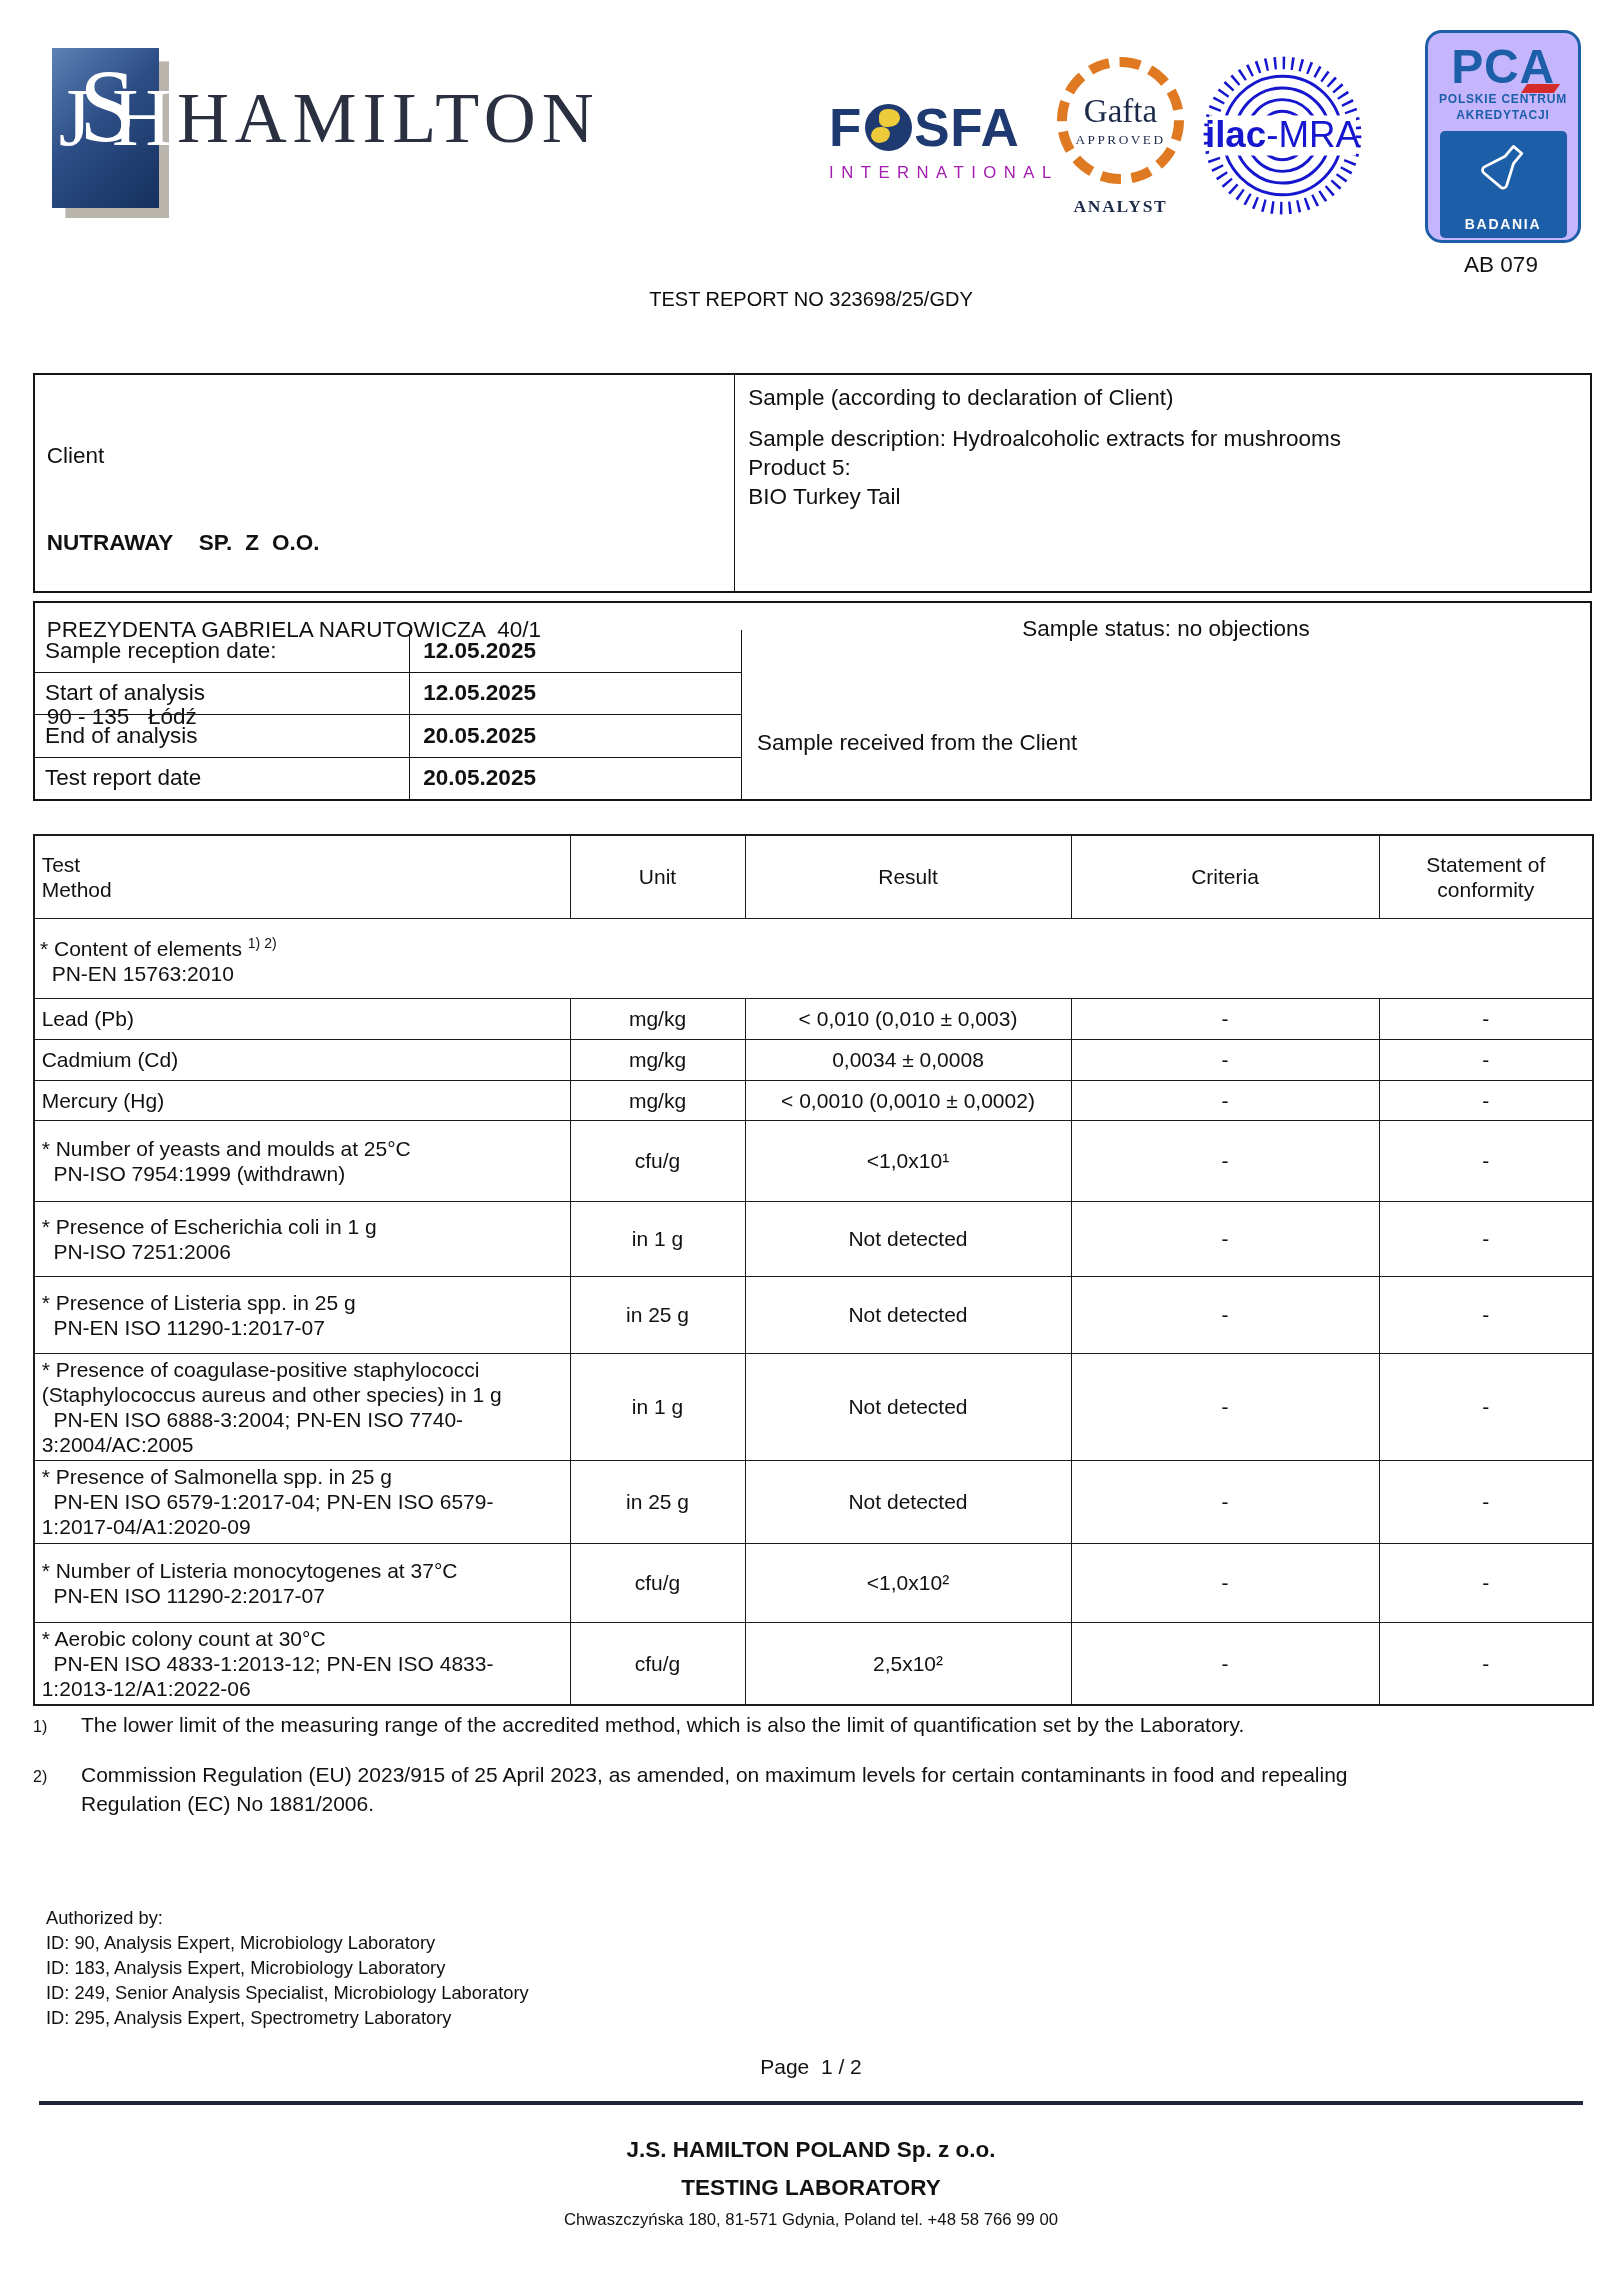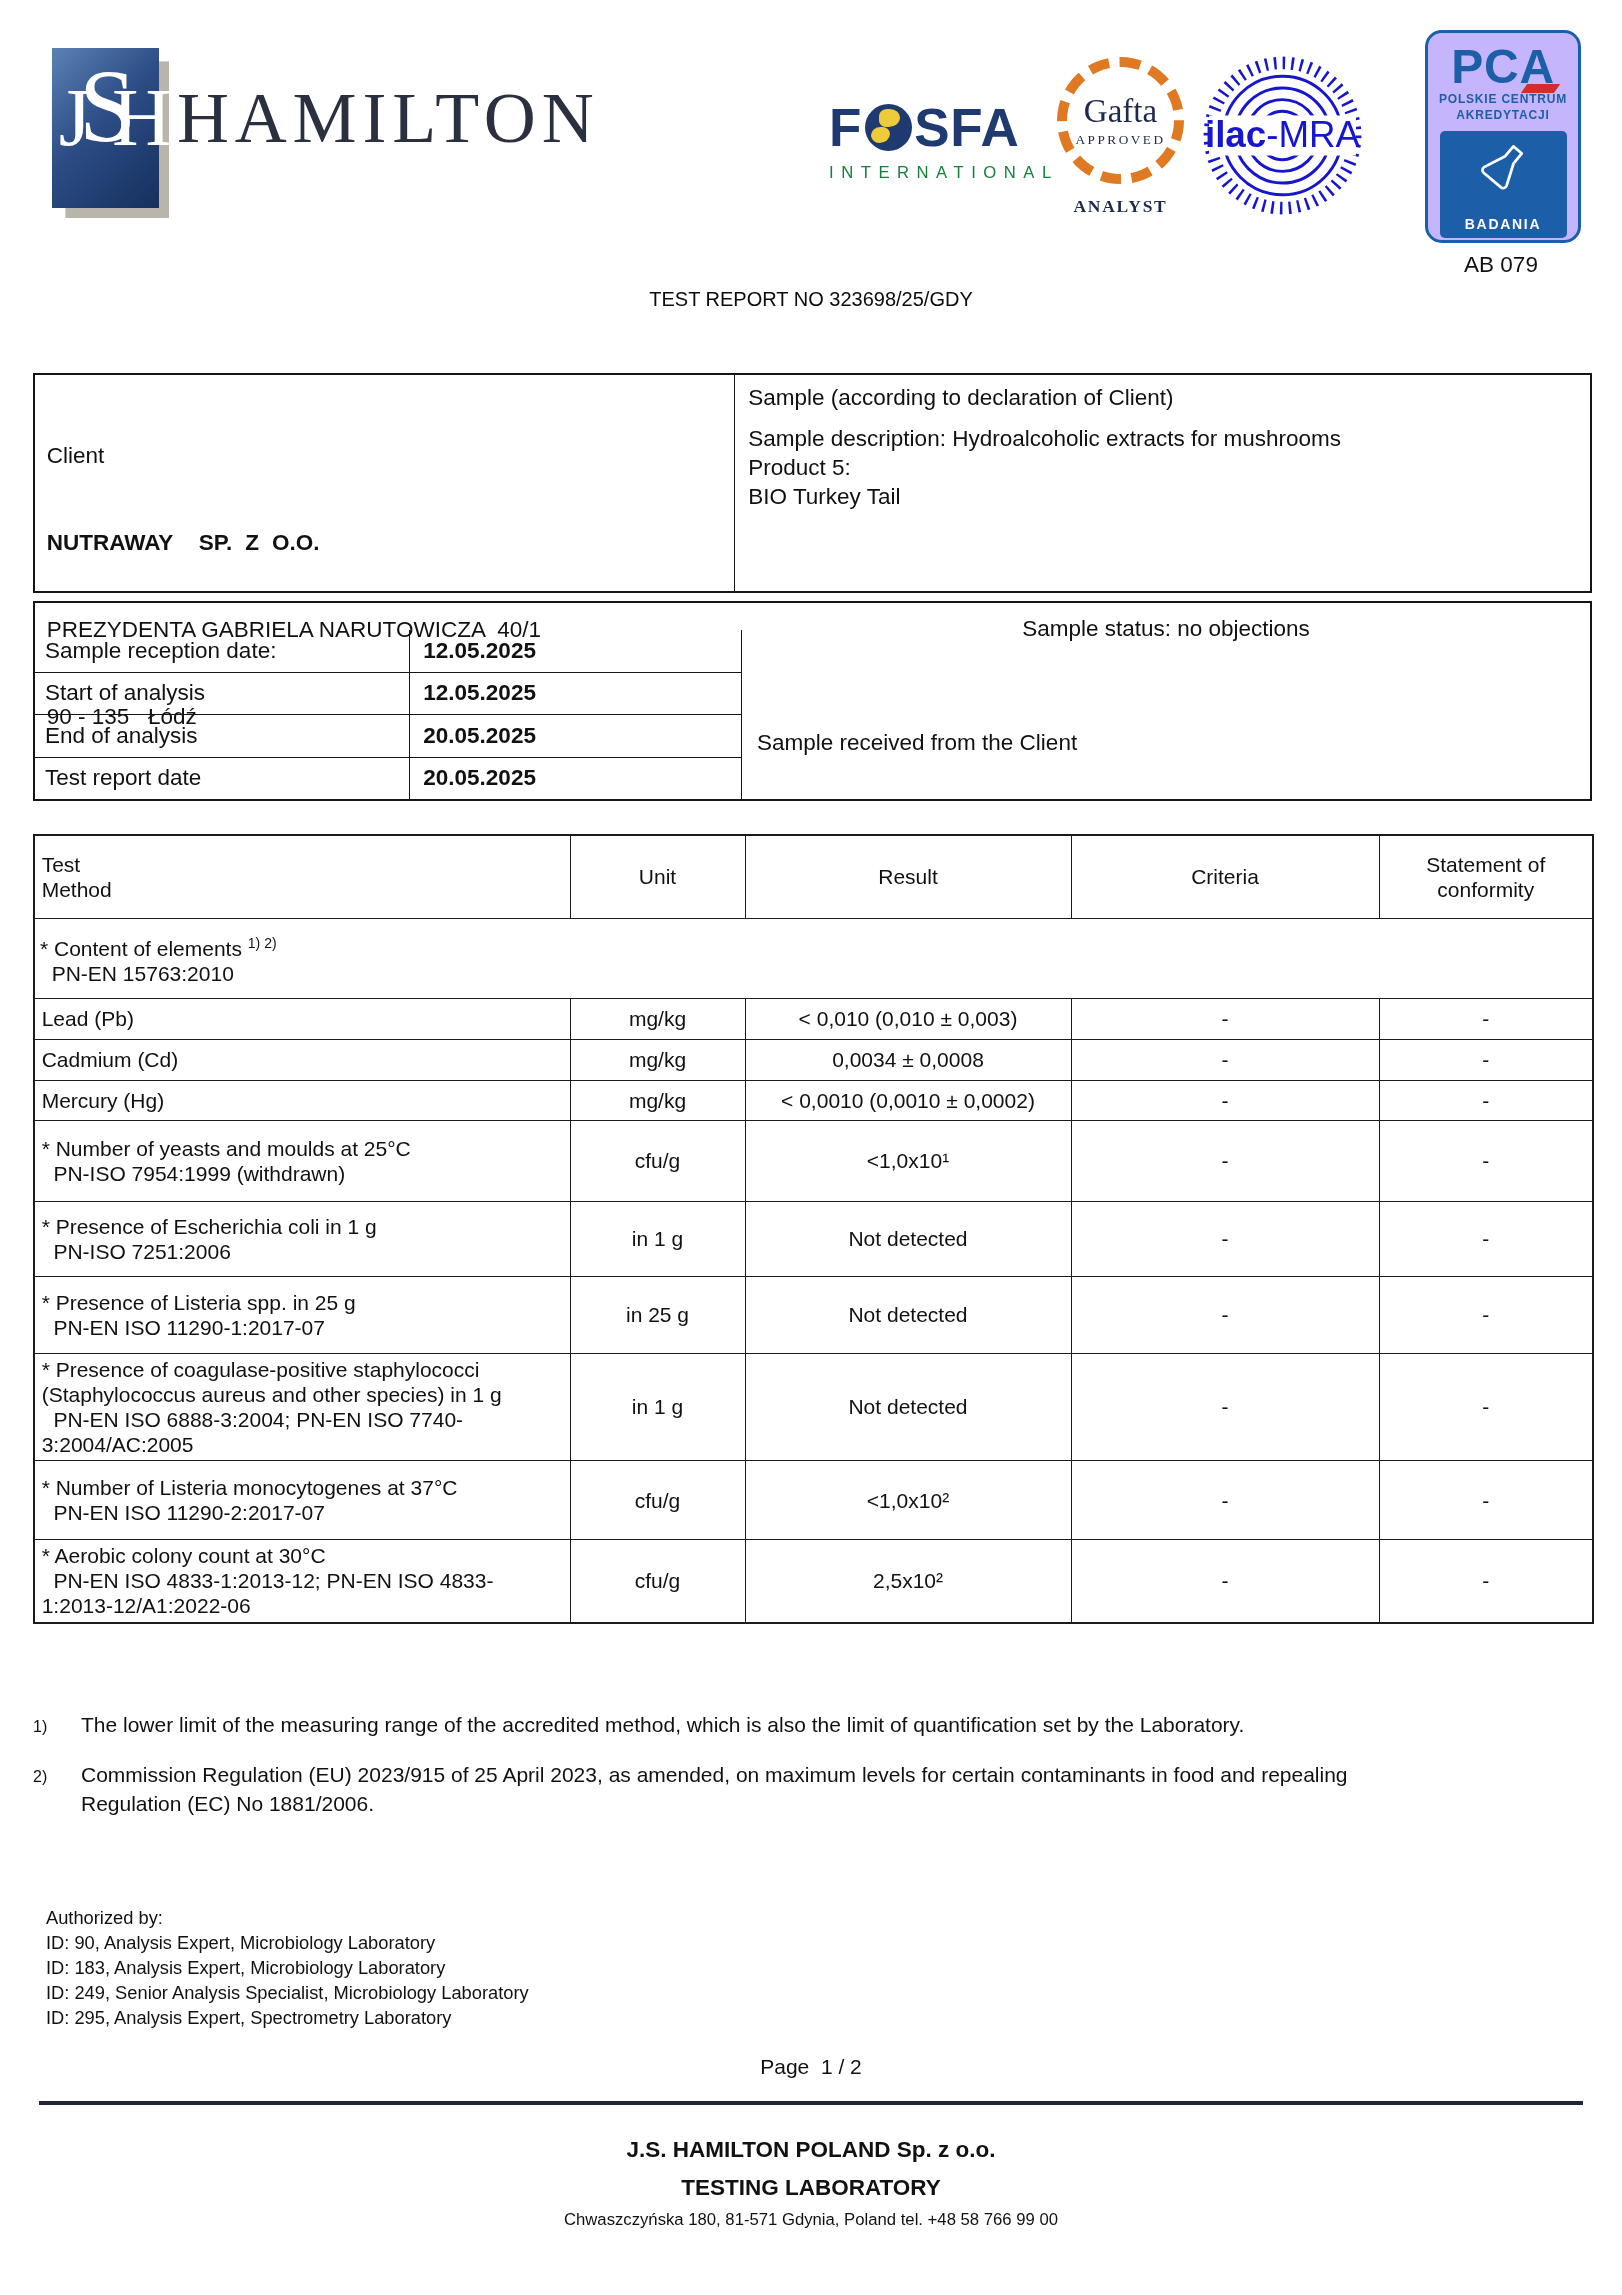--- a/index.html
+++ b/index.html
@@ -17,21 +17,21 @@
   .jsh-h { left:60px; top:28px; font-size:83px; }
 
   .hamilton { position:absolute; left:177px; top:77px; font-family:"Liberation Serif", serif;
     font-size:72px; letter-spacing:5.8px; color:#2a3040; }
 
   .fosfa { position:absolute; left:829px; top:97px; }
   .fosfa-row { display:flex; align-items:center; font-size:53px; font-weight:bold; color:#1f3a70; letter-spacing:0.8px; }
   .globe { width:47px; height:47px; border-radius:50%; background:#1f3a70; position:relative; margin:0 2.5px; overflow:hidden; }
   .globe::before { content:""; position:absolute; left:14px; top:5px; width:21.7px; height:18.3px; background:#eecb3a; border-radius:45% 55% 60% 40%; }
   .globe::after  { content:""; position:absolute; left:6.7px; top:22.5px; width:19px; height:16.7px; background:#eecb3a; border-radius:50% 40% 55% 45%; }
-  .fosfa-sub { margin-top:5px; font-size:16.7px; letter-spacing:7.5px; color:#15803d; }
+  .fosfa-sub { margin-top:5px; font-size:16.7px; letter-spacing:7.5px; color:#a21caf; }
 
   .gafta { position:absolute; left:1052px; top:57px; width:137px; text-align:center; color:#1e2a4a; }
   .gafta-circle { width:127px; height:127px; margin:0 auto; border:10.8px dashed #df7a23; border-radius:50%;
     display:flex; flex-direction:column; align-items:center; justify-content:center; }
   .gafta-name { font-family:"Liberation Serif", serif; font-size:33px; }
   .gafta-approved { font-family:"Liberation Serif", serif; font-size:13.3px; letter-spacing:2.5px; margin-top:2.5px; }
   .gafta-analyst { font-family:"Liberation Serif", serif; font-weight:bold; font-size:17.5px; letter-spacing:1.7px; margin-top:11.7px; }
 
   .ilac { position:absolute; left:1199px; top:37px; }
 
@@ -284,20 +284,30 @@
         <tr style="height:104px">
           <td class="c-test">
             <div>* Presence of coagulase-positive staphylococci (Staphylococcus aureus and other species) in 1 g</div>
             <div class="m-line">PN-EN ISO 6888-3:2004; PN-EN ISO 7740-3:2004/AC:2005</div>
           </td>
           <td>in 1 g</td>
           <td>Not detected</td>
           <td class="dash">-</td>
           <td class="dash">-</td>
         </tr>
+        <tr style="height:78px">
+          <td class="c-test">
+            <div>* Presence of Salmonella spp. in 25 g</div>
+            <div class="m-line">PN-EN ISO 6579-1:2017-04; PN-EN ISO 6579-1:2017-04/A1:2020-09</div>
+          </td>
+          <td>in 25 g</td>
+          <td>Not detected</td>
+          <td class="dash">-</td>
+          <td class="dash">-</td>
+        </tr>
         <tr style="height:79px">
           <td class="c-test">
             <div>* Number of Listeria monocytogenes at 37°C</div>
             <div class="m-line">PN-EN ISO 11290-2:2017-07</div>
           </td>
           <td>cfu/g</td>
           <td>&lt;1,0x10²</td>
           <td class="dash">-</td>
           <td class="dash">-</td>
         </tr>

